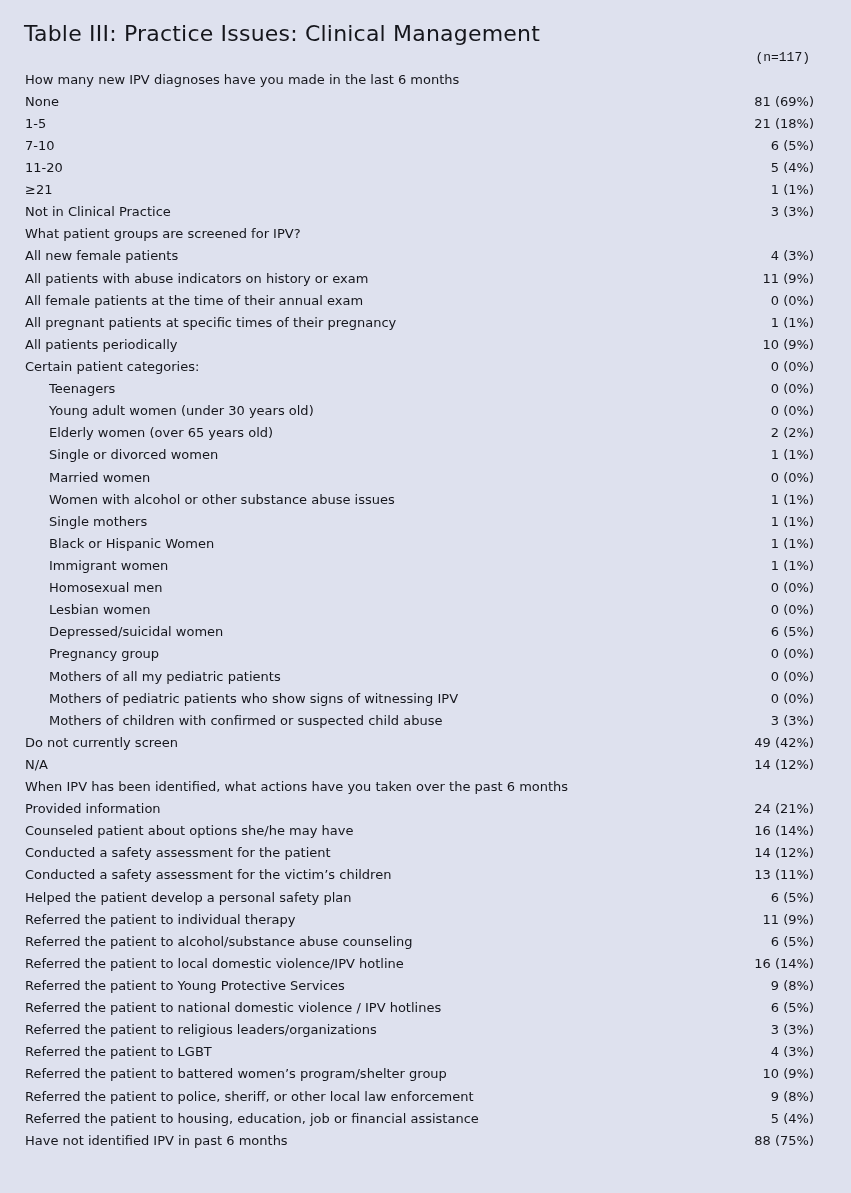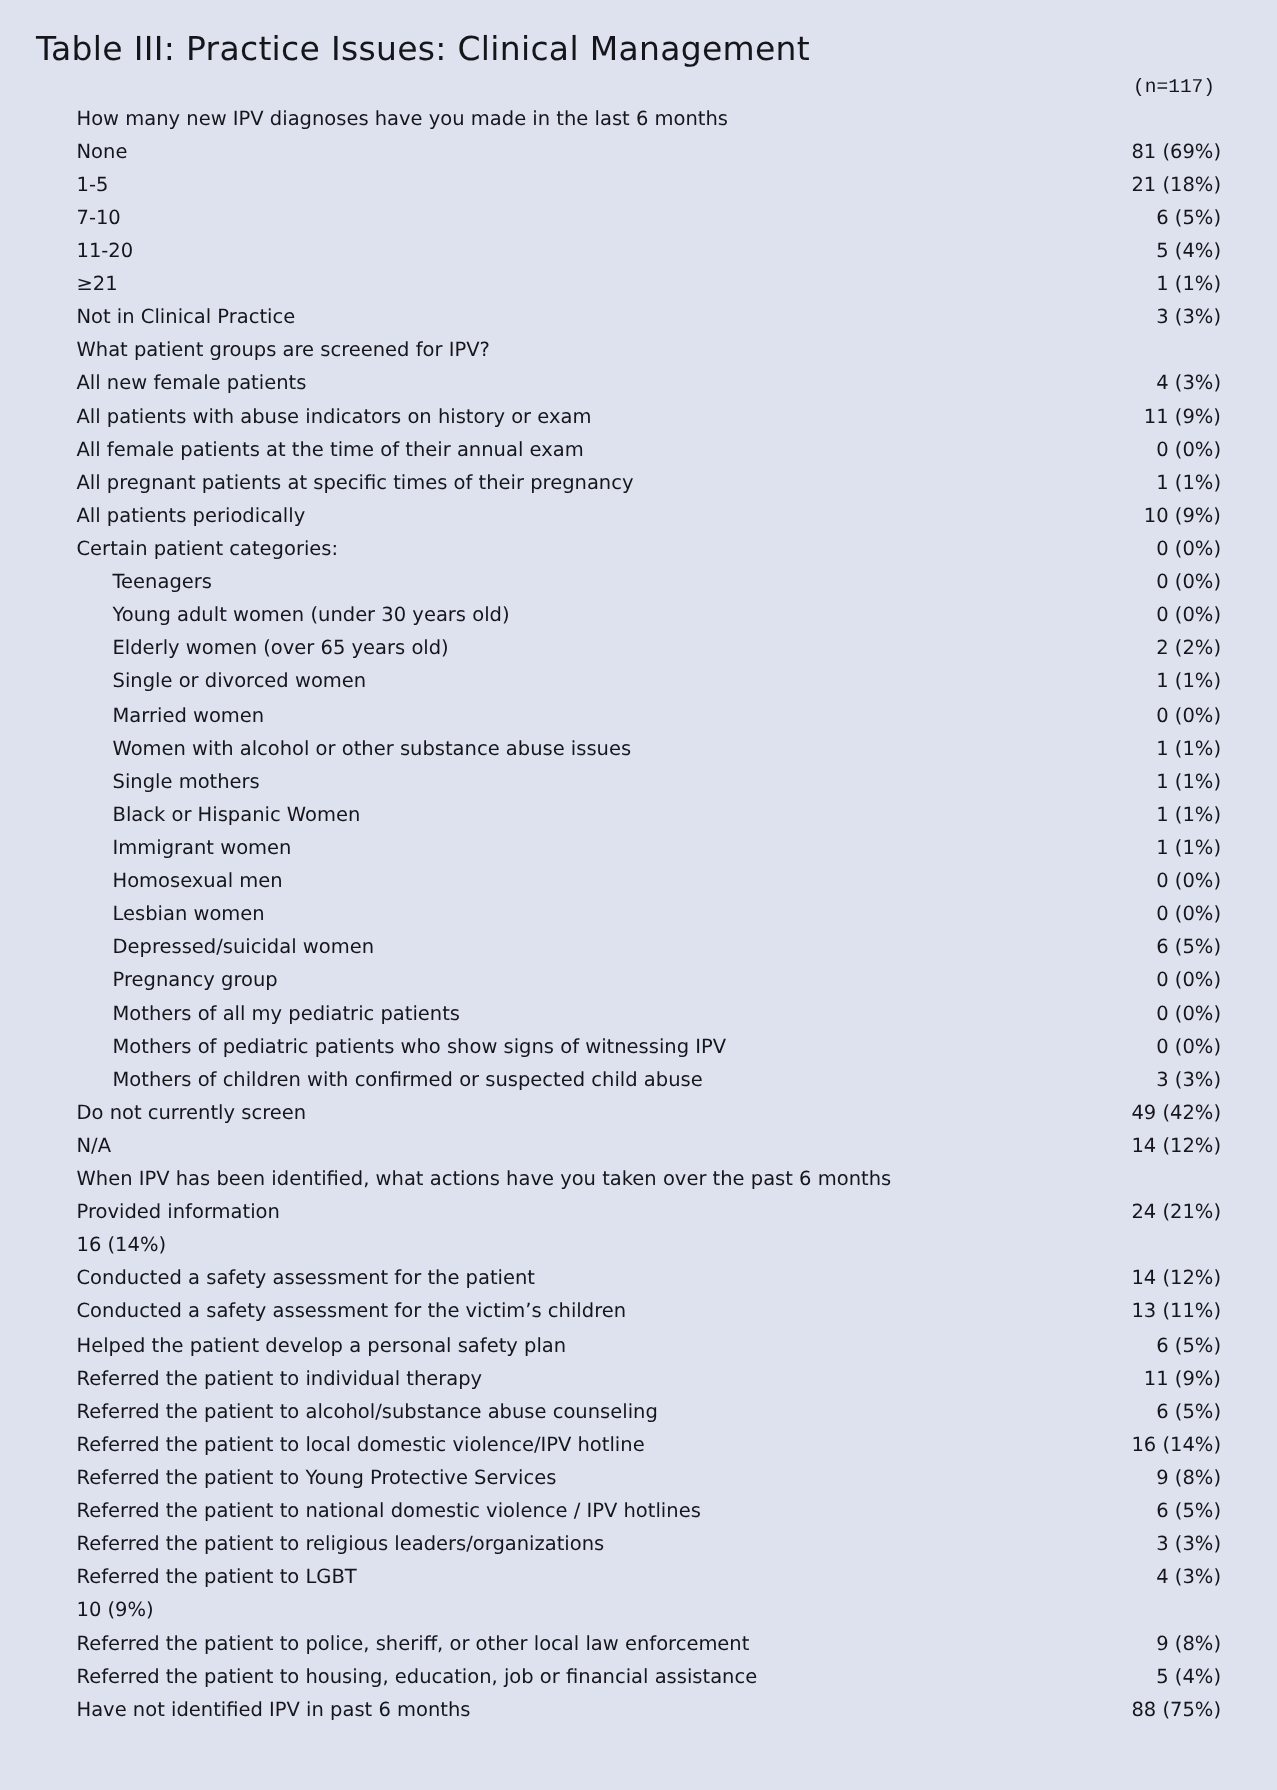--- a/index.html
+++ b/index.html
@@ -38,21 +38,20 @@
     left: 25px;
     right: 37px;
   }
   .row {
     height: 22.12px;
     display: flex;
     justify-content: space-between;
     align-items: center;
     font-size: 13px;
     line-height: 1;
-    margin-left: 26px;
   }
   .row .label {
     white-space: nowrap;
   }
   .row .value {
     white-space: nowrap;
     text-align: center;
   }
   .row.sub .label {
     padding-left: 24px;
@@ -193,20 +192,21 @@
       <span class="value">14 (12%)</span>
     </div>
     <div class="row header">
       <span class="label">When IPV has been identified, what actions have you taken over the past 6 months</span>
     </div>
     <div class="row item">
       <span class="label">Provided information</span>
       <span class="value">24 (21%)</span>
     </div>
     <div class="row item">
+      <span class="label">Counseled patient about options she/he may have</span>
       <span class="value">16 (14%)</span>
     </div>
     <div class="row item">
       <span class="label">Conducted a safety assessment for the patient</span>
       <span class="value">14 (12%)</span>
     </div>
     <div class="row item">
       <span class="label">Conducted a safety assessment for the victim’s children</span>
       <span class="value">13 (11%)</span>
     </div>
@@ -236,20 +236,21 @@
     </div>
     <div class="row item">
       <span class="label">Referred the patient to religious leaders/organizations</span>
       <span class="value">3 (3%)</span>
     </div>
     <div class="row item">
       <span class="label">Referred the patient to LGBT</span>
       <span class="value">4 (3%)</span>
     </div>
     <div class="row item">
+      <span class="label">Referred the patient to battered women’s program/shelter group</span>
       <span class="value">10 (9%)</span>
     </div>
     <div class="row item">
       <span class="label">Referred the patient to police, sheriff, or other local law enforcement</span>
       <span class="value">9 (8%)</span>
     </div>
     <div class="row item">
       <span class="label">Referred the patient to housing, education, job or financial assistance</span>
       <span class="value">5 (4%)</span>
     </div>

